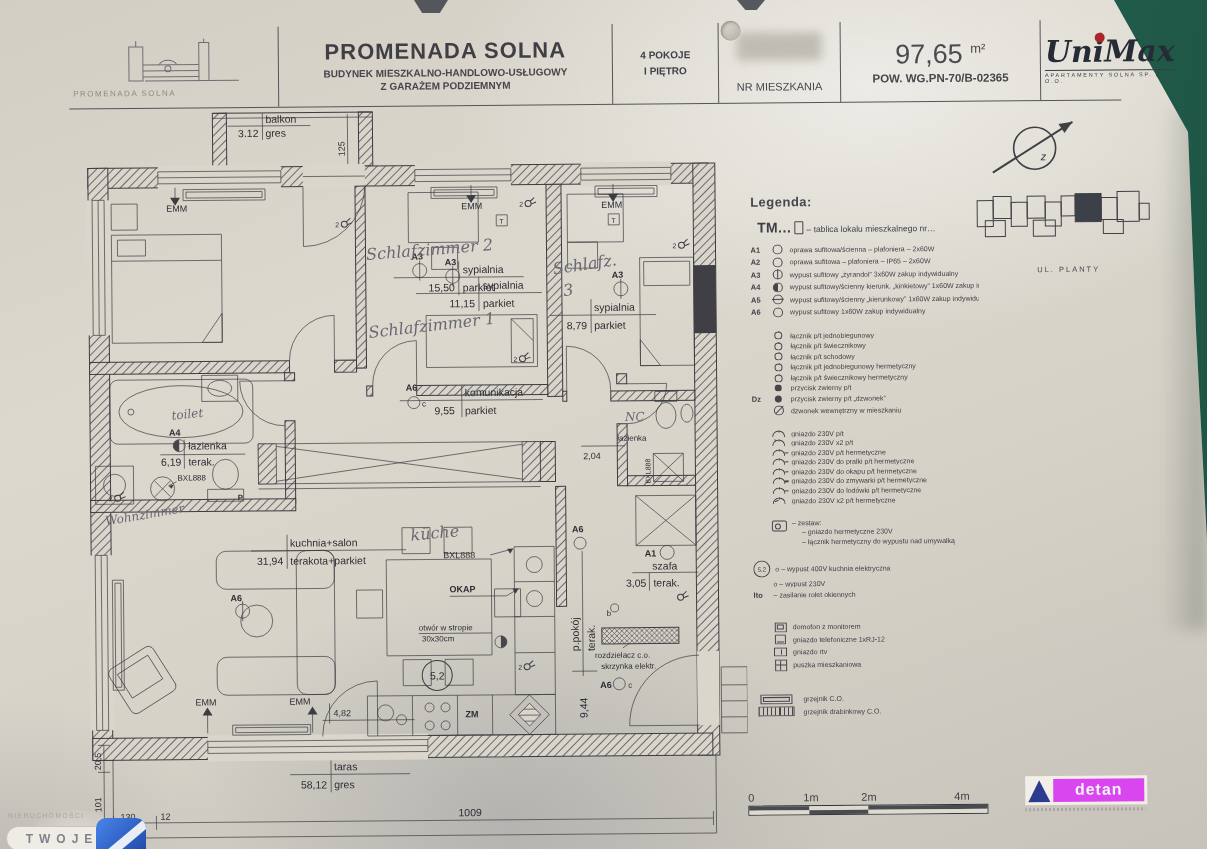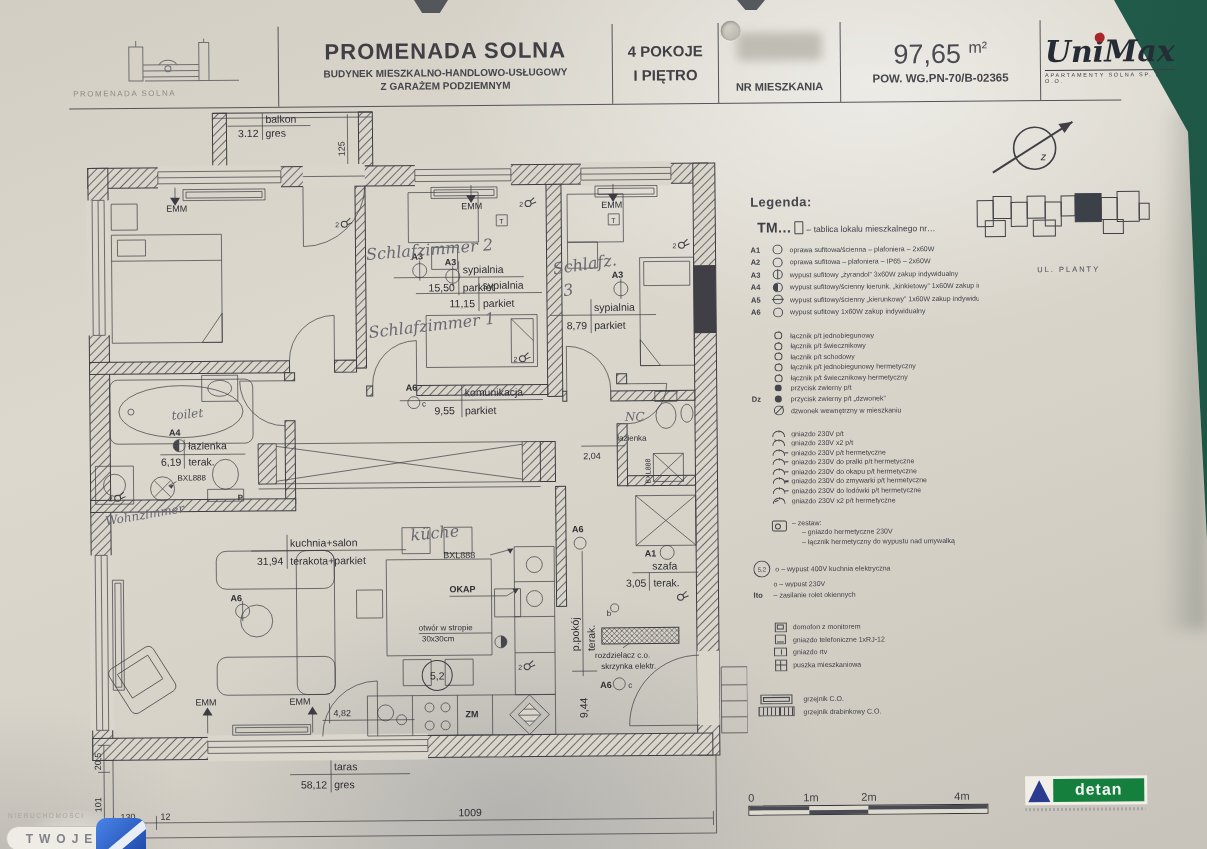--- a/index.html
+++ b/index.html
@@ -23,26 +23,26 @@
     background:radial-gradient(circle at 40% 35%,#d2cfc5,#b5b2a9);
     box-shadow:inset 1px 1px 3px rgba(0,0,0,.3),0 1px 0 rgba(255,255,255,.45);}
   
   .header{position:absolute;left:72px;top:24px;width:1052px;height:80px;display:grid;
     grid-template-columns:210px 334px 106px 122px 200px 1fr;border-bottom:1.6px solid #54545a;}
   .hcell{border-right:1.6px solid #54545a;display:flex;flex-direction:column;
     align-items:center;justify-content:center;color:#3a3a40;padding:2px 4px;position:relative;}
   .hcell:last-child{border-right:none;}
   .h-title{font-size:22px;font-weight:bold;letter-spacing:1px;color:#3f3f45;}
   .h-sub{font-size:10px;font-weight:bold;text-align:center;line-height:1.25;margin-top:3px;color:#46464c;}
-  .h-pok{font-size:15px;font-weight:bold;line-height:1.6;text-align:center;color:#404046;}
-  .h-nr{font-size:11px;font-weight:bold;align-self:center;margin-top:auto;margin-bottom:8px;color:#46464c;}
+  .h-pok{font-size:10px;font-weight:bold;line-height:1.6;text-align:center;color:#404046;}
+  .h-nr{font-size:11px;font-weight:normal;align-self:center;margin-top:auto;margin-bottom:8px;color:#46464c;}
   .blurbox{position:absolute;top:10px;left:18px;right:18px;height:28px;background:#b6b3aa;
     filter:blur(5px);border-radius:4px;opacity:.8;}
   .h-area{font-size:27px;color:#4a4a52;}
-  .h-area sup{font-size:16px;}
+  .h-area sup{font-size:13px;}
   .h-pow{font-size:11.5px;font-weight:bold;margin-top:2px;color:#46464c;}
   .unimax{position:relative;font-family:"DejaVu Serif",serif;font-style:italic;font-weight:bold;
     font-size:30px;color:#262c36;line-height:1;}
   .unimax .dot{position:absolute;left:50px;top:-4px;width:10px;height:10px;border-radius:50%;background:#a8272b;}
   .unimax-cap{font-size:5.5px;letter-spacing:1.8px;color:#3c3c44;margin-top:3px;border-top:1px solid #3c3c44;padding-top:1px;}
   .sketch-cap{font-size:8px;letter-spacing:1.5px;color:#8e8b80;margin-top:2px;align-self:flex-start;}
   
   svg .ln{stroke:#3c3c42;stroke-width:1;fill:none;}
   svg .lt{stroke:#3c3c42;stroke-width:.7;fill:none;}
   svg .wall{fill:url(#h1);stroke:#3c3c42;stroke-width:1;}
@@ -109,21 +109,21 @@
   .sb-labels span{position:absolute;top:0;}
   .sb-bar{position:relative;height:8px;border:1.2px solid #33333a;display:flex;flex-direction:column;}
   .sb-row{display:flex;flex:1;}
   .sb-d{background:#4a4a52;}
   .sb-l{background:#dedacf;}
   
   .detan{position:absolute;left:1022px;top:780px;width:130px;}
   .detan-logo{display:flex;align-items:center;background:#f2efe8;padding:3px;width:122px;box-sizing:border-box;}
   .detan-tri{width:0;height:0;border-left:11px solid transparent;border-right:11px solid transparent;
     border-bottom:22px solid #2b3c90;margin-right:3px;position:relative;}
-  .detan-name{background:#15803d;color:#f2f2f4;font-weight:bold;font-size:16px;letter-spacing:1px;
+  .detan-name{background:#d946ef;color:#f2f2f4;font-weight:bold;font-size:16px;letter-spacing:1px;
     padding:2px 10px 3px;flex:1;text-align:center;}
   .detan-fine{margin-top:3px;height:3px;width:120px;opacity:.55;
     background:repeating-linear-gradient(90deg,#8a8a92 0 2px,rgba(0,0,0,0) 2px 4px);}
   
   .wm{position:absolute;left:0;top:804px;width:160px;height:73px;overflow:hidden;}
   .wm-glow{position:absolute;left:10px;top:6px;width:130px;height:110px;border-radius:50%;
     background:radial-gradient(circle,rgba(255,255,255,.8),rgba(255,255,255,0) 70%);}
   .wm-top{position:absolute;left:8px;top:8px;font-size:6.5px;letter-spacing:1.6px;color:#a9a59c;}
   .wm-pill{position:absolute;left:6px;top:22px;width:110px;height:23px;border-radius:13px;
     background:#efece5;border:1px solid #c8c4bb;display:flex;align-items:center;justify-content:center;

